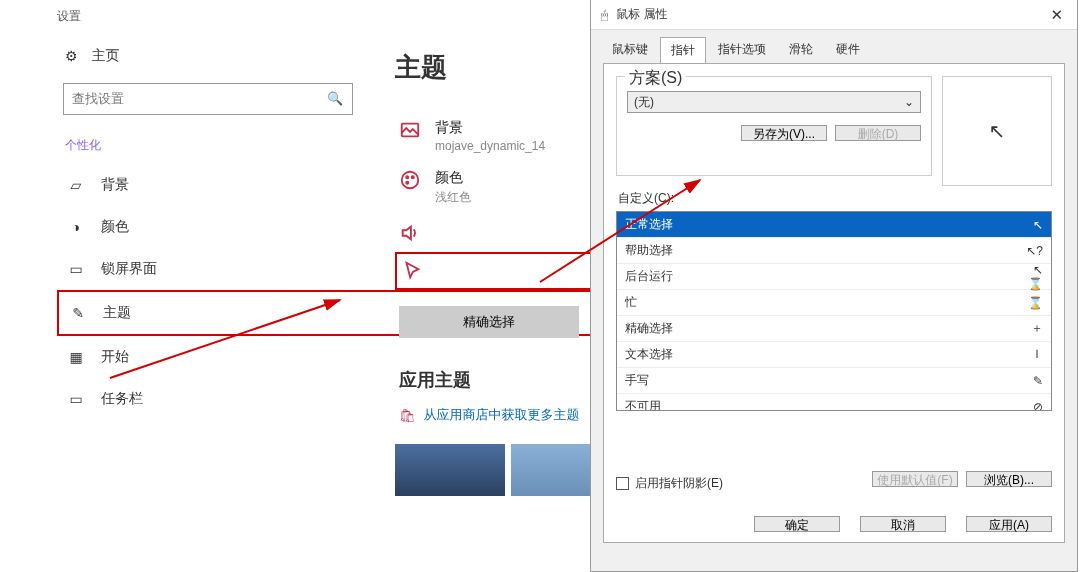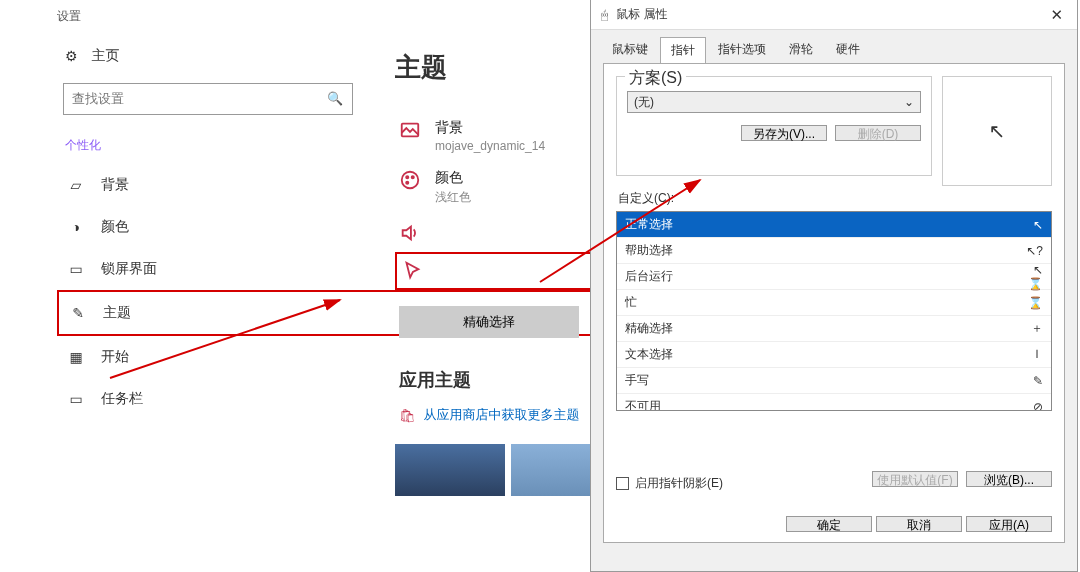--- a/index.html
+++ b/index.html
@@ -56,21 +56,21 @@
 .preview { width: 110px; height: 110px; border: 1px solid #ccc; background: #fff; display: flex; align-items: center; justify-content: center; }
 
 .cust-lbl { font-size: 12px; margin: 4px 0 4px 2px; }
 .cust-list { border: 1px solid #888; height: 200px; overflow-y: scroll; background: #fff; }
 .cust-row { display: flex; justify-content: space-between; align-items: center; height: 26px; padding: 0 8px; font-size: 12px; border-bottom: 1px solid #eee; }
 .cust-row.sel { background: #0a64c2; color: #fff; }
 .cic { width: 18px; text-align: right; }
 
 .chk-row { display: flex; align-items: center; gap: 6px; font-size: 12px; margin-top: 10px; }
 .bot-row { position: absolute; bottom: 50px; left: 12px; right: 12px; display: flex; justify-content: space-between; align-items: center; }
-.dlg-btns { position: absolute; bottom: 10px; right: 12px; display: flex; gap: 4px; }
+.dlg-btns { position: absolute; bottom: 10px; right: 12px; display: flex; gap: 20px; }
 .chkbox { width: 13px; height: 13px; border: 1px solid #555; display: inline-block; }
 </style>
 </head>
 <body>
 
 <div class="settings">
   <div class="win-title">设置</div>
 
   <div class="home-row">
     <span>⚙</span>

